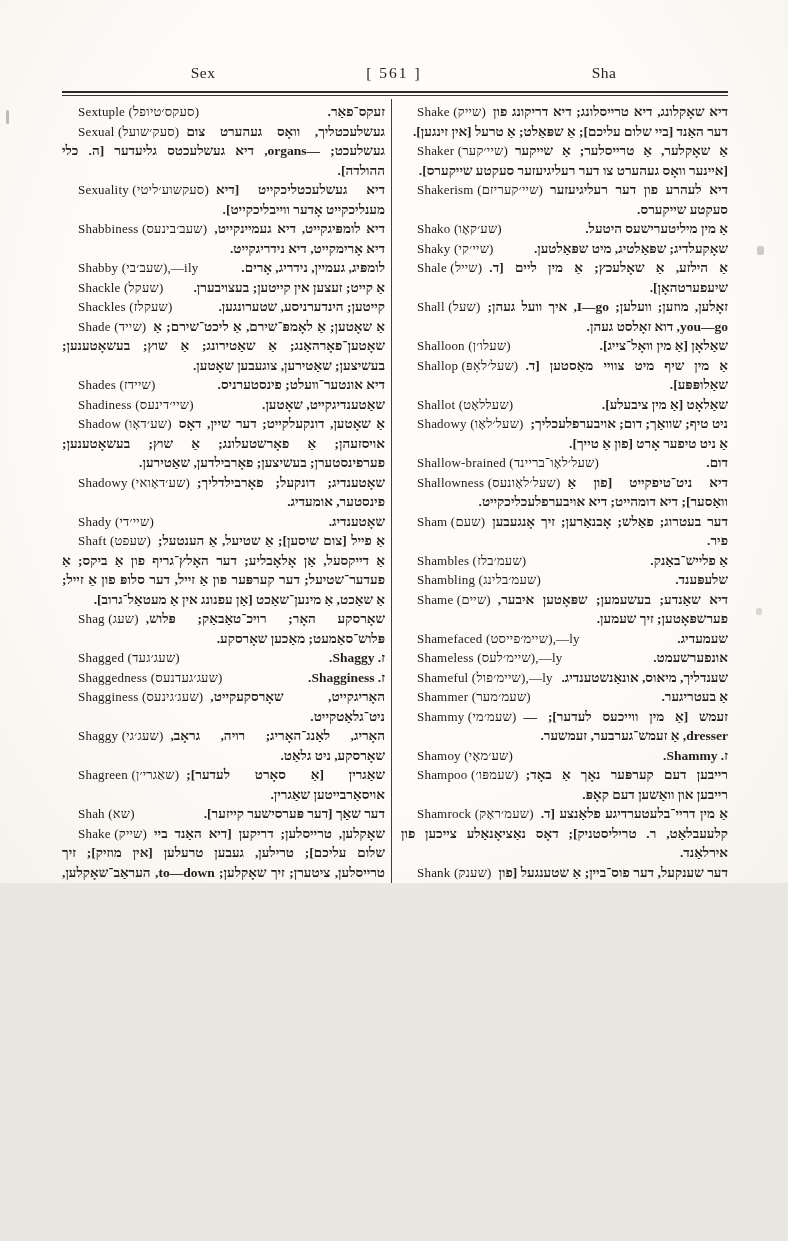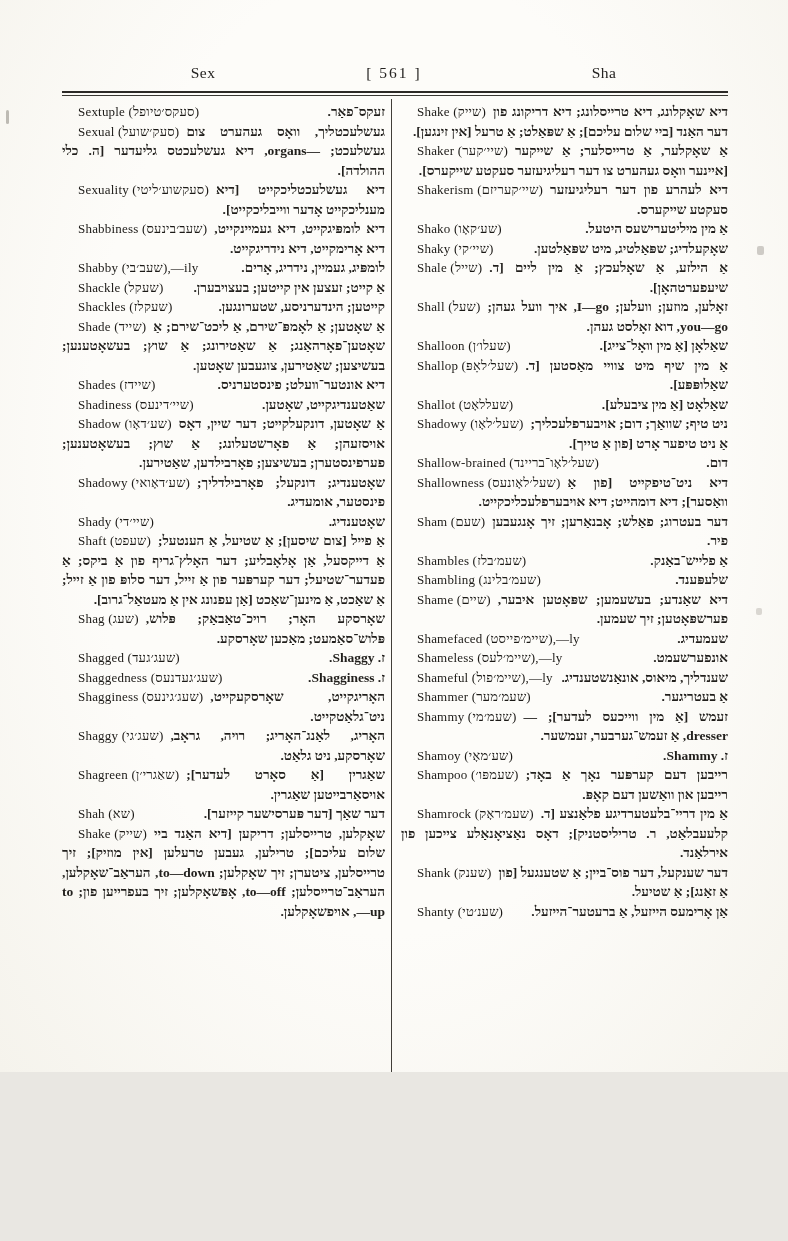--- a/index.html
+++ b/index.html
@@ -2,21 +2,21 @@
 <html lang="en"><head>
 <meta charset="utf-8">
 <style>
   html,body{margin:0;padding:0;}
   body{
     width:788px;height:1241px;
     background:#e9e7e2;
     font-family:"Liberation Serif","DejaVu Serif","DejaVu Sans",serif;
   }
   .page{
-    position:relative;width:788px;height:1072px;overflow:hidden;
+    position:relative;width:788px;height:883px;overflow:hidden;
     background:radial-gradient(ellipse at 50% 42%, #fdfcf9 55%, #f5f3ec 100%);
     color:#1f1d1a;
   }
   
   .runhead{
     position:absolute;top:64px;height:22px;font-size:15.5px;color:#242220;
     text-align:center;letter-spacing:.5px;
   }
   .run-left{left:148px;width:110px;}
   .page-num{left:334px;width:120px;letter-spacing:2px;}

